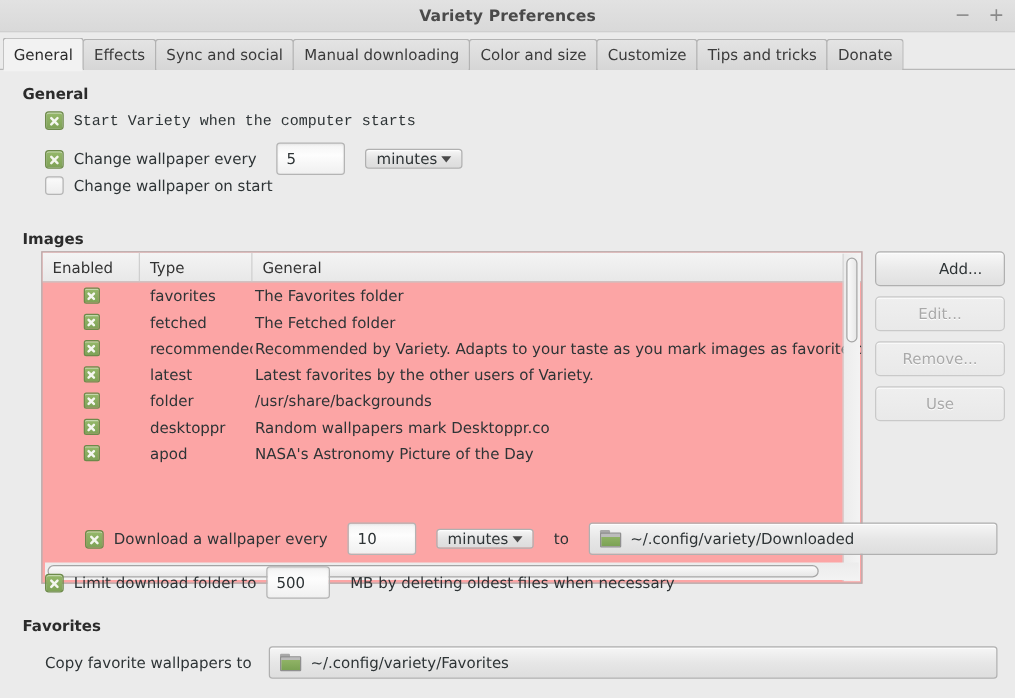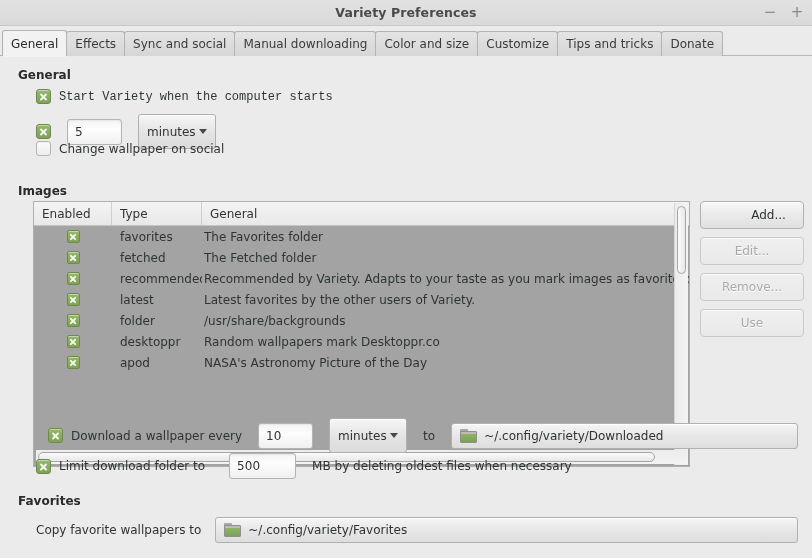--- a/index.html
+++ b/index.html
@@ -157,21 +157,21 @@
     align-items: center;
     padding: 0 7px;
     font-size: 12px;
     color: #2e3436;
     box-shadow: inset 0 1px 2px rgba(0,0,0,.06);
     cursor: text;
   }
 
   
   .combo {
-    height: 35px;
+    height: 16px;
     background: linear-gradient(to bottom, #f6f6f6 0%, #e4e4e4 52%, #dcdcdc 100%);
     border: 1px solid #b0b0b0;
     border-radius: 3px;
     display: flex;
     align-items: center;
     justify-content: space-between;
     padding: 0 8px;
     font-size: 12px;
     color: #2e3436;
     box-shadow: inset 0 1px 0 rgba(255,255,255,.75);
@@ -218,21 +218,21 @@
     position: absolute; left: 0; top: 2px;
     width: 17px; height: 12px;
     background: linear-gradient(to bottom, #bcbcbc 0%, #bcbcbc 22%, #8fb265 24%, #7ba254 100%);
     border: 1px solid #8f8f8f;
     border-radius: 1px;
   }
 
   
   .table-wrap {
     position: absolute;
-    background: #a3a3a3;
+    background: #fca5a5;
     border: 1px solid #b0b0b0;
     overflow: hidden;
   }
   .tbl-head {
     display: flex;
     height: 24px;
     background: linear-gradient(to bottom, #f4f4f4 0%, #e8e8e8 100%);
     border-bottom: 1px solid #c5c5c5;
     font-size: 12px;
     color: #333;
@@ -351,30 +351,31 @@
 
   <div class="section-title" style="position:absolute;left:18px;top:12px;">General</div>
 
   <div class="row" style="position:absolute;left:36px;top:33px;font-family:Liberation Mono, monospace;">
     <span class="cb on"></span>
     <span class="lbl">Start Variety when the computer starts</span>
   </div>
 
   <div class="row" style="position:absolute;left:36px;top:58px;">
     <span class="cb on"></span>
+    <span class="lbl">Change wallpaper every</span>
     <span class="entry" style="width:55px;margin-left:8px;">5</span>
     <span class="combo" style="width:78px;margin-left:8px;">
       <span>minutes</span>
       <span class="caret"></span>
     </span>
   </div>
 
   <div class="row" style="position:absolute;left:36px;top:85px;">
     <span class="cb off"></span>
-    <span class="lbl">Change wallpaper on social</span>
+    <span class="lbl">Change wallpaper on start</span>
   </div>
 
   <div class="section-title" style="position:absolute;left:18px;top:128px;">Images</div>
 
   <div class="table-wrap" style="left:33px;top:145px;width:657px;height:266px;">
 
     <div class="tbl-head">
       <div class="th c0">Enabled</div>
       <div class="th c1">Type</div>
       <div class="th c2">General</div>
@@ -438,42 +439,42 @@
     <div class="hscroll">
       <div class="hthumb"></div>
     </div>
   </div>
 
   <div class="sidebtn" style="top:145px;padding-left:33px;">Add...</div>
   <div class="sidebtn disabled" style="top:181px;text-align:center;">Edit...</div>
   <div class="sidebtn disabled" style="top:217px;">Remove...</div>
   <div class="sidebtn disabled" style="top:253px;">Use</div>
 
-  <div class="row" style="position:absolute;left:24px;top:362px;right:14px;padding-left:24px;">
+  <div class="row" style="position:absolute;left:44px;top:362px;right:14px;padding-left:24px;">
     <span class="cb on"></span>
     <span class="lbl">Download a wallpaper every</span>
     <span class="entry" style="width:55px;margin-left:8px;">10</span>
     <span class="combo" style="width:78px;margin-left:8px;">
       <span>minutes</span>
       <span class="caret"></span>
     </span>
     <span class="lbl" style="margin-left:8px;">to</span>
     <span class="pathbtn" style="flex:1;margin-left:8px;">
       <span class="folder">
           <span class="tabtop"></span>
           <span class="body"></span>
         </span>
       <span>~/.config/variety/Downloaded</span>
     </span>
   </div>
 
   <div class="row" style="position:absolute;left:36px;top:397px;">
     <span class="cb on"></span>
     <span class="lbl">Limit download folder to</span>
-    <span class="entry" style="width:67px;margin-left:16px;">500</span>
+    <span class="entry" style="width:51px;">500</span>
     <span class="lbl" style="margin-left:8px;">MB by deleting oldest files when necessary</span>
   </div>
 
   <div class="section-title" style="position:absolute;left:18px;top:438px;">Favorites</div>
 
   <div class="row" style="position:absolute;left:36px;top:461px;right:14px;">
     <span class="lbl">Copy favorite wallpapers to</span>
     <span class="pathbtn" style="flex:1;margin-left:6px;">
       <span class="folder">
           <span class="tabtop"></span>

